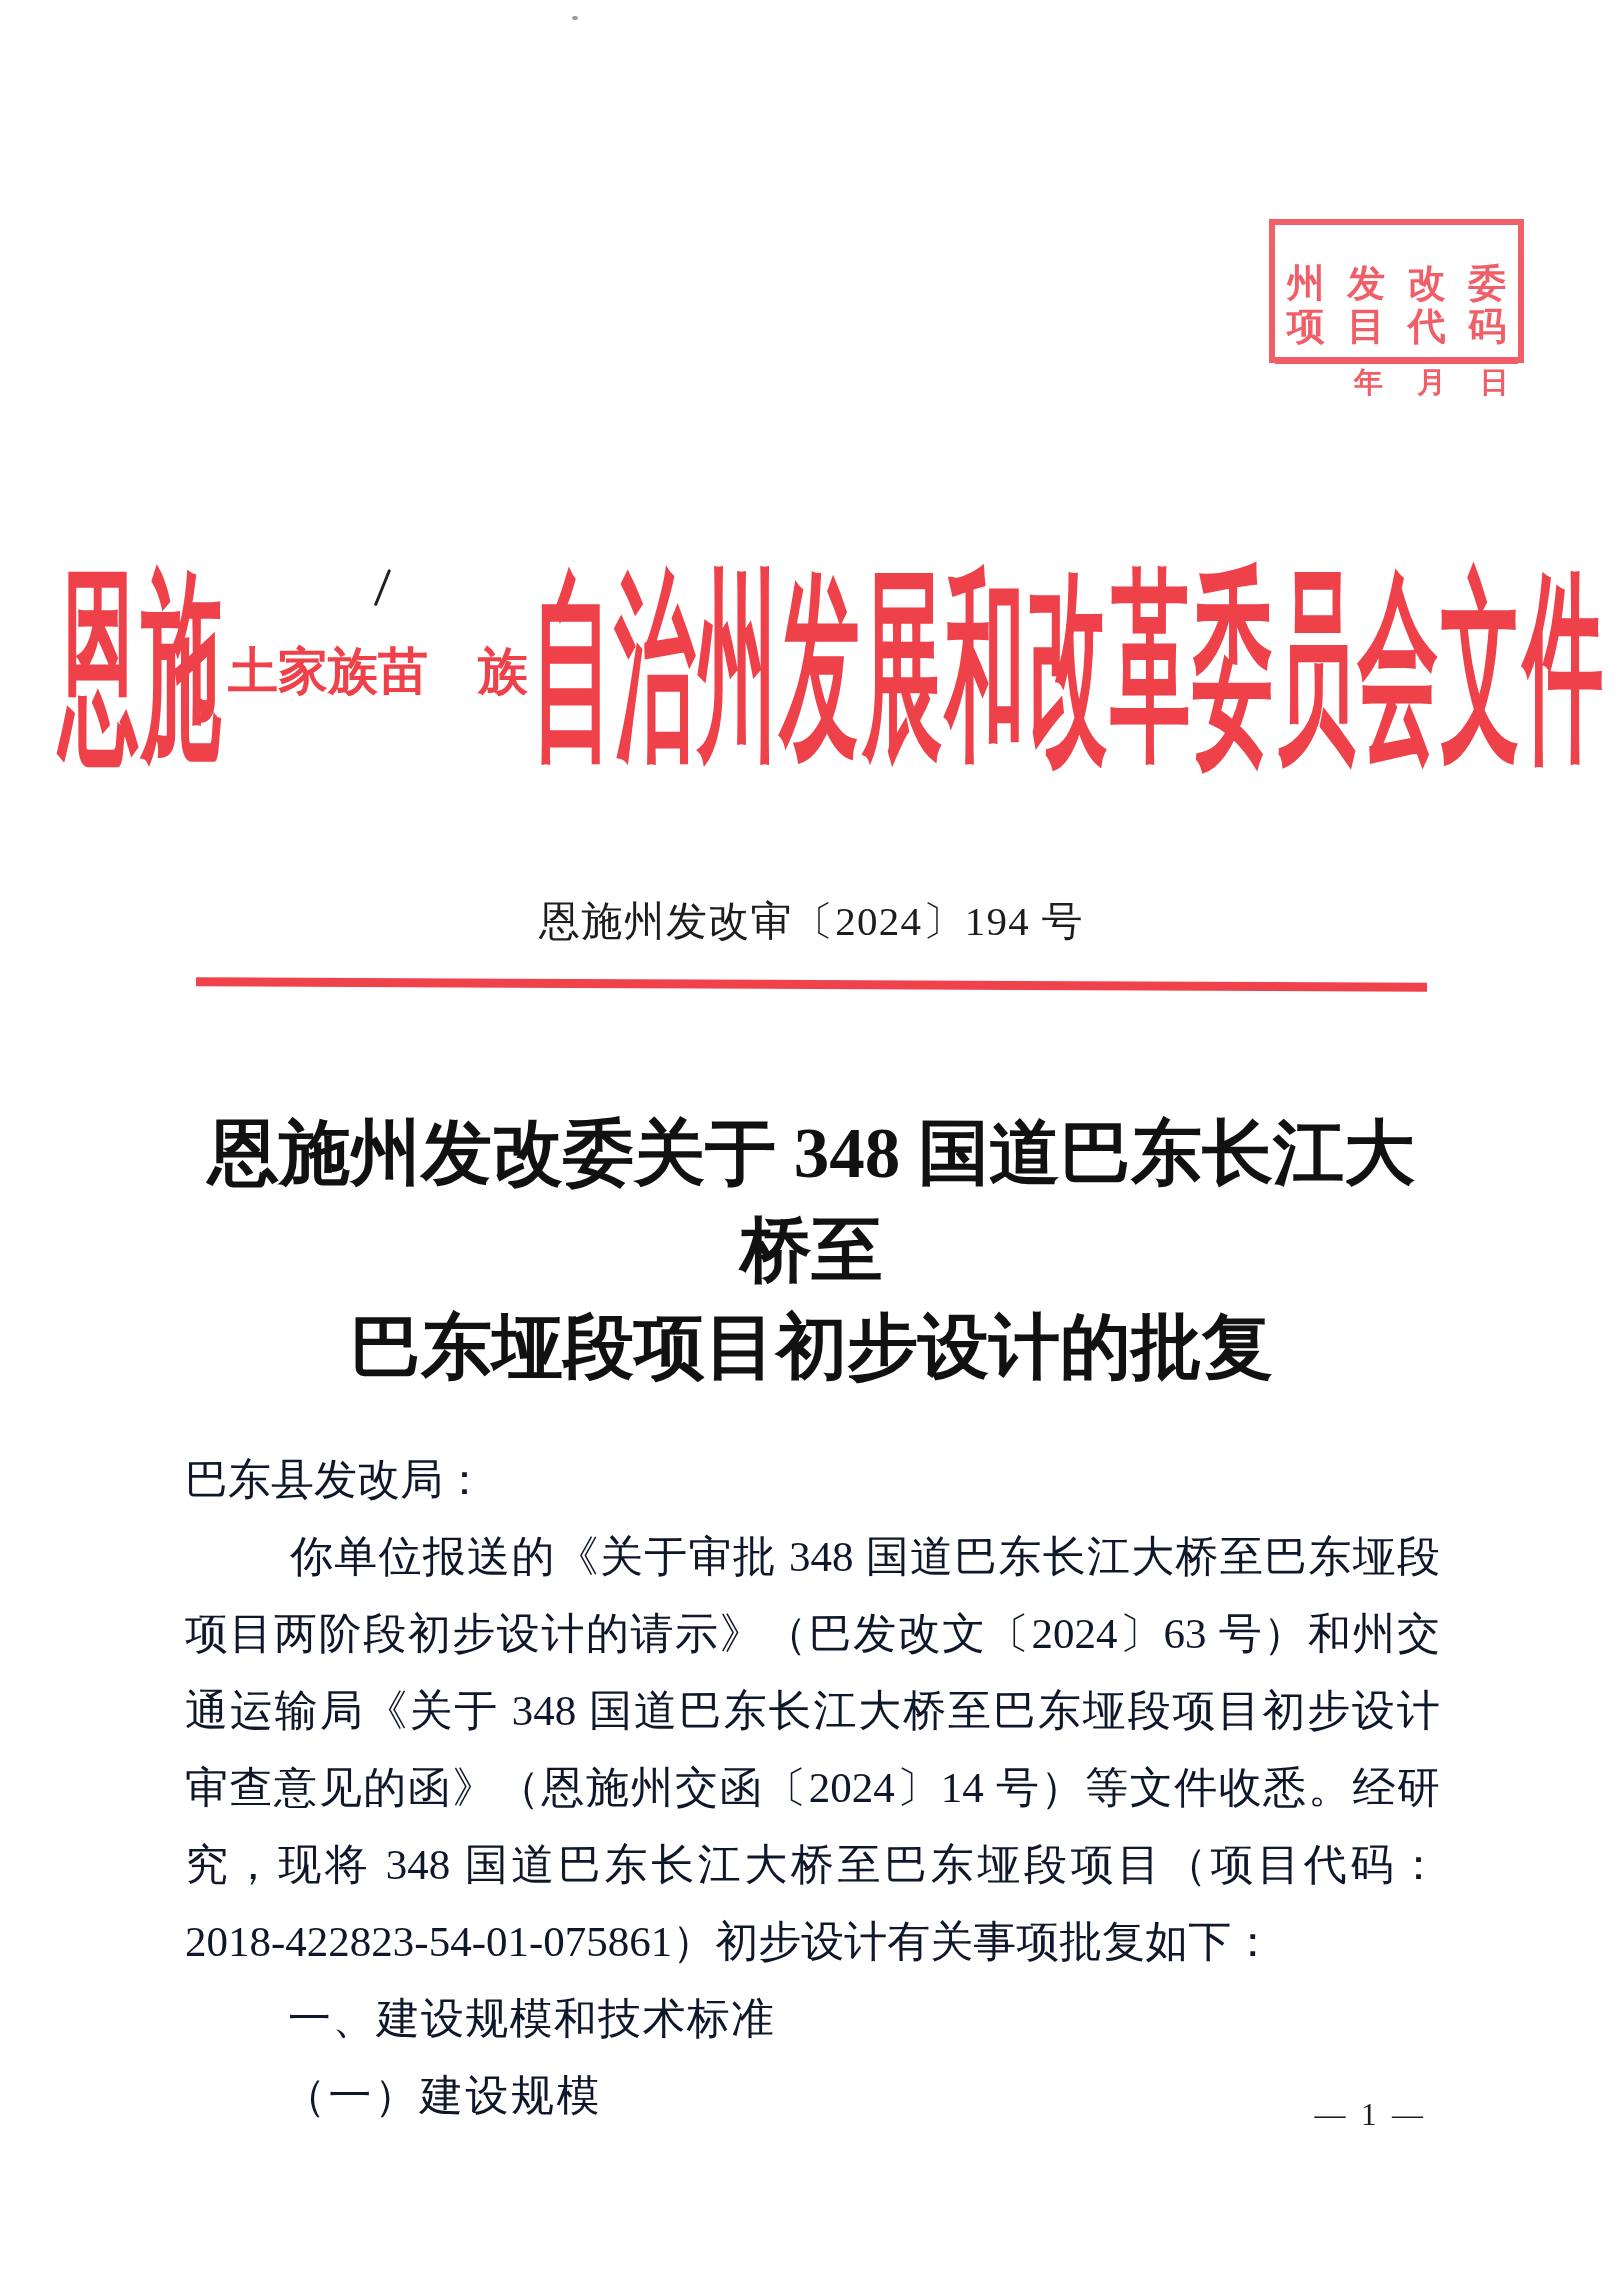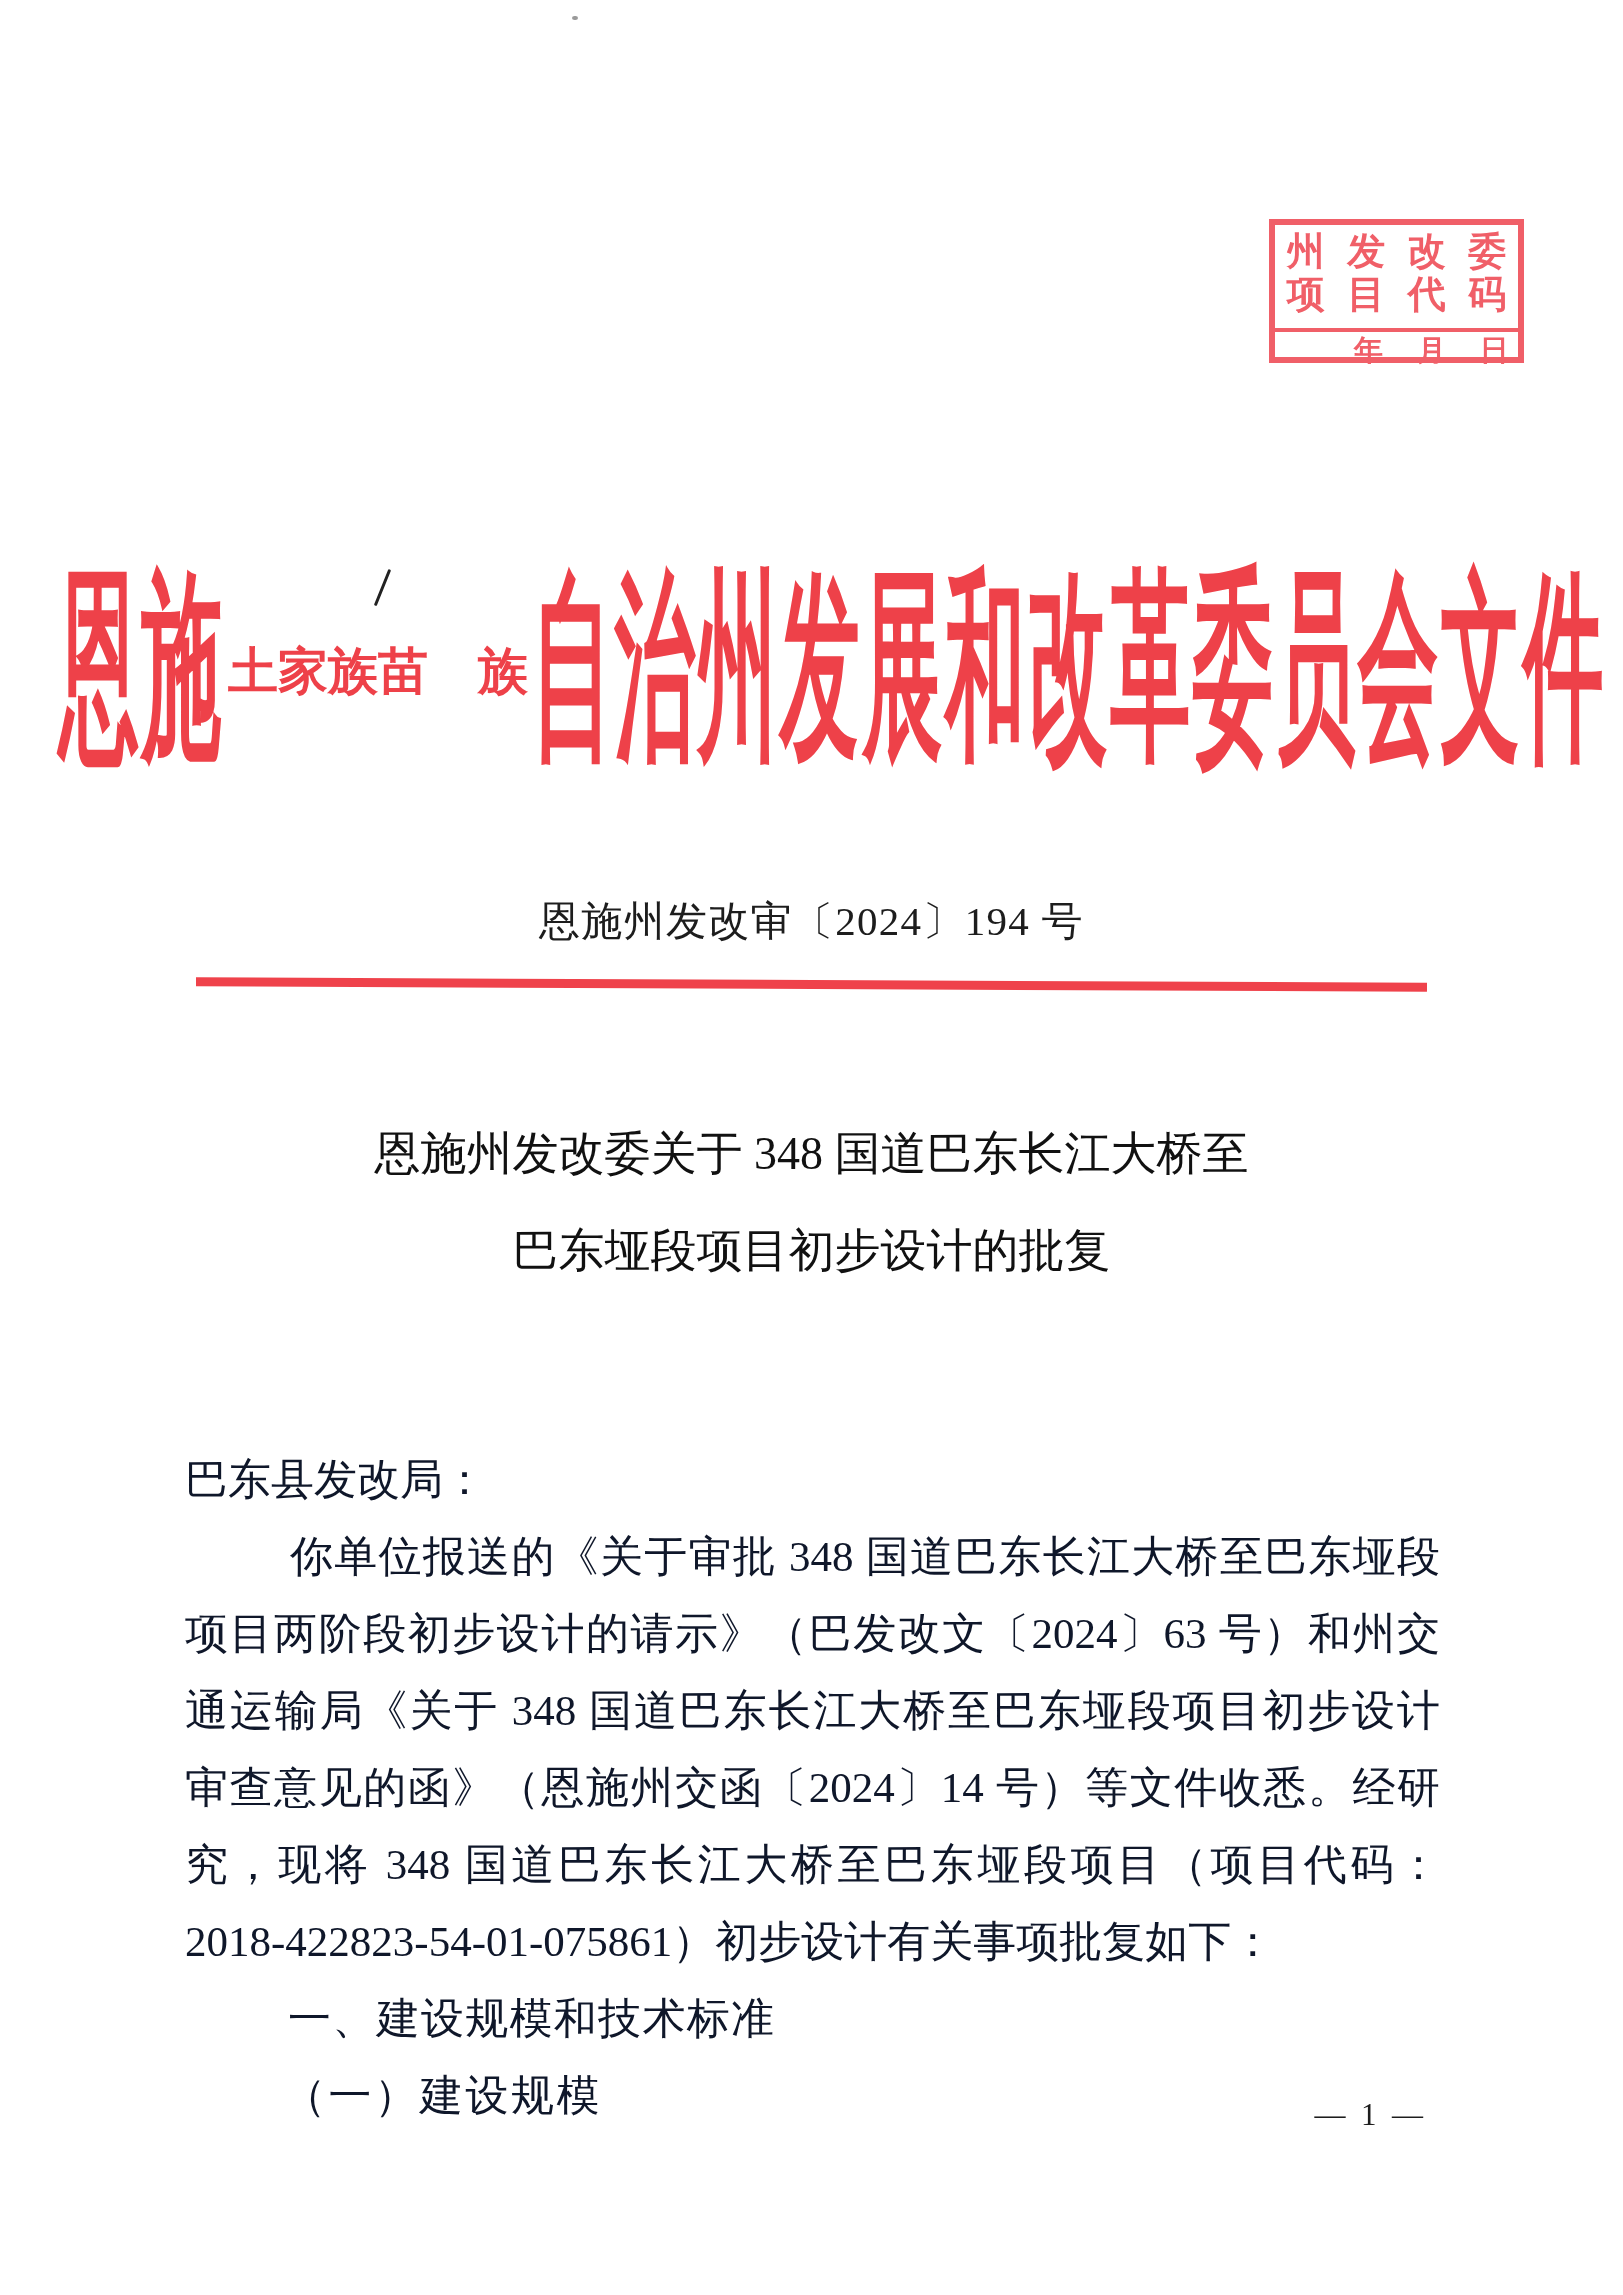--- a/index.html
+++ b/index.html
@@ -20,21 +20,21 @@
     position: absolute;
     left: 1269px;
     top: 219px;
     width: 255px;
     height: 144px;
     border: 6.5px solid #ef525c;
     color: #ef525c;
     font-weight: bold;
     opacity: 0.92;
   }
-  .stamp-top { padding: 5.2px 11.8px 0 11.8px; }
+  .stamp-top { padding: 5.2px 11.8px 0 11.8px; margin-top: 32px; }
   .stamp-row {
     font-size: 38px;
     line-height: 43px;
     text-align: justify;
     text-align-last: justify;
     text-justify: inter-character;
   }
   .stamp-date {
     margin-top: 12px;
     border-top: 4.6px solid #ef525c;
@@ -120,22 +120,22 @@
     transform: rotate(0.25deg);
   }
 
   
   .title {
     position: absolute;
     left: 183px;
     top: 1105px;
     width: 1257px;
     text-align: center;
-    font-size: 46px;
-    font-weight: normal;
+    font-size: 71px;
+    font-weight: bold;
     line-height: 97px;
     color: #111;
   }
 
   
   .body-text {
     position: absolute;
     left: 185px;
     top: 1441px;
     width: 1255px;

